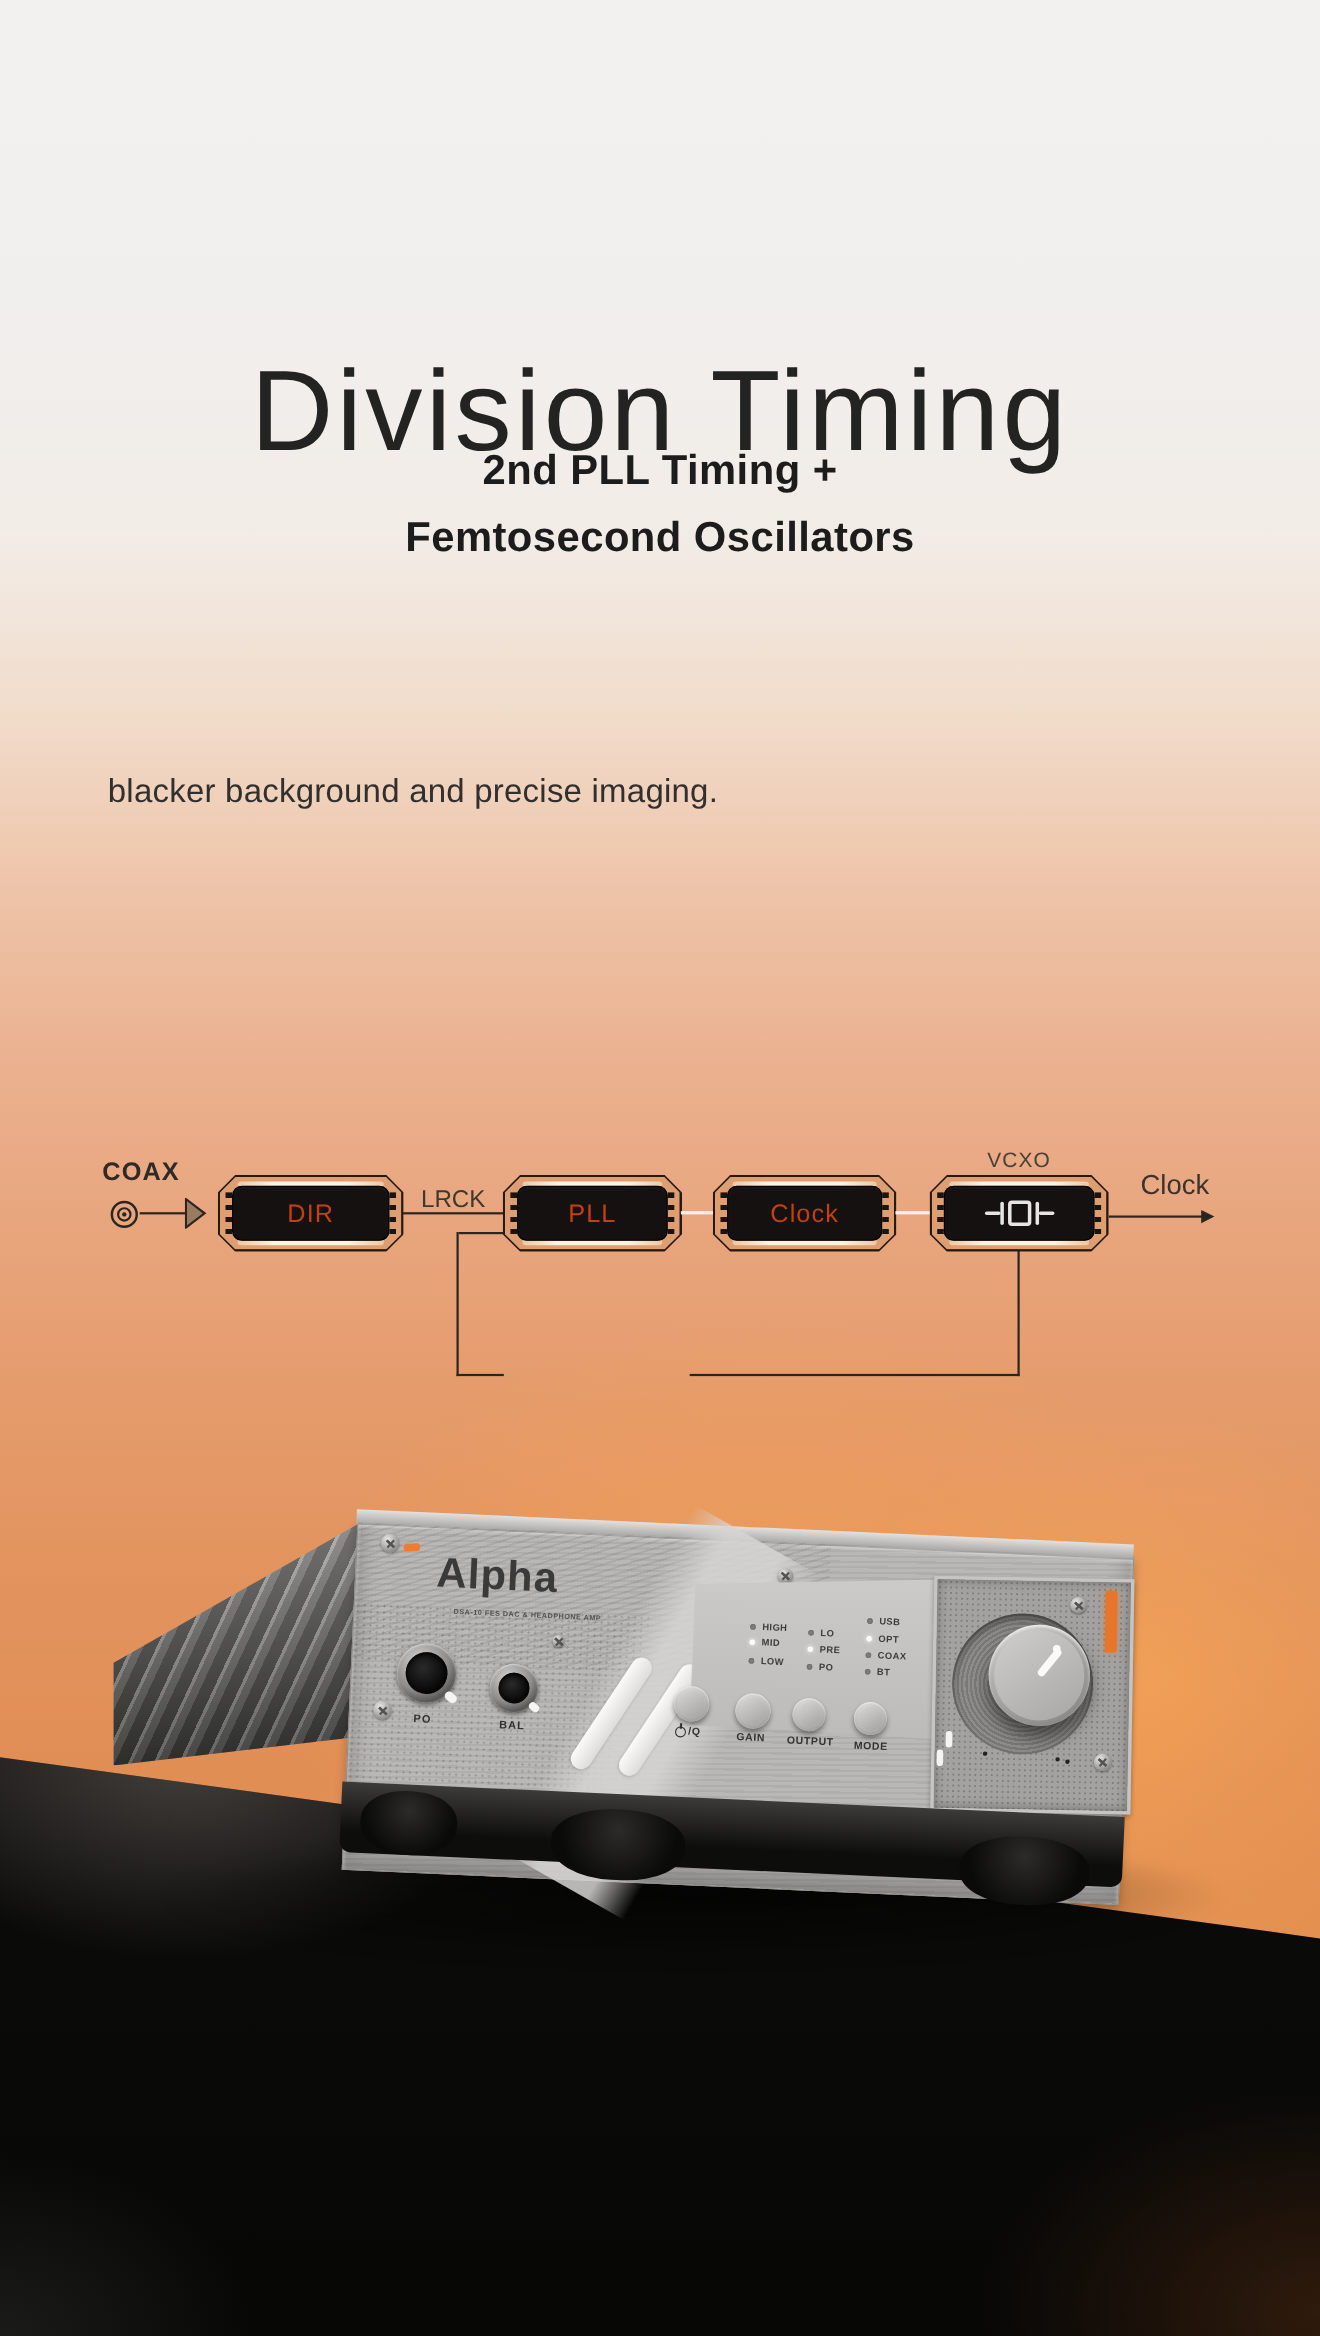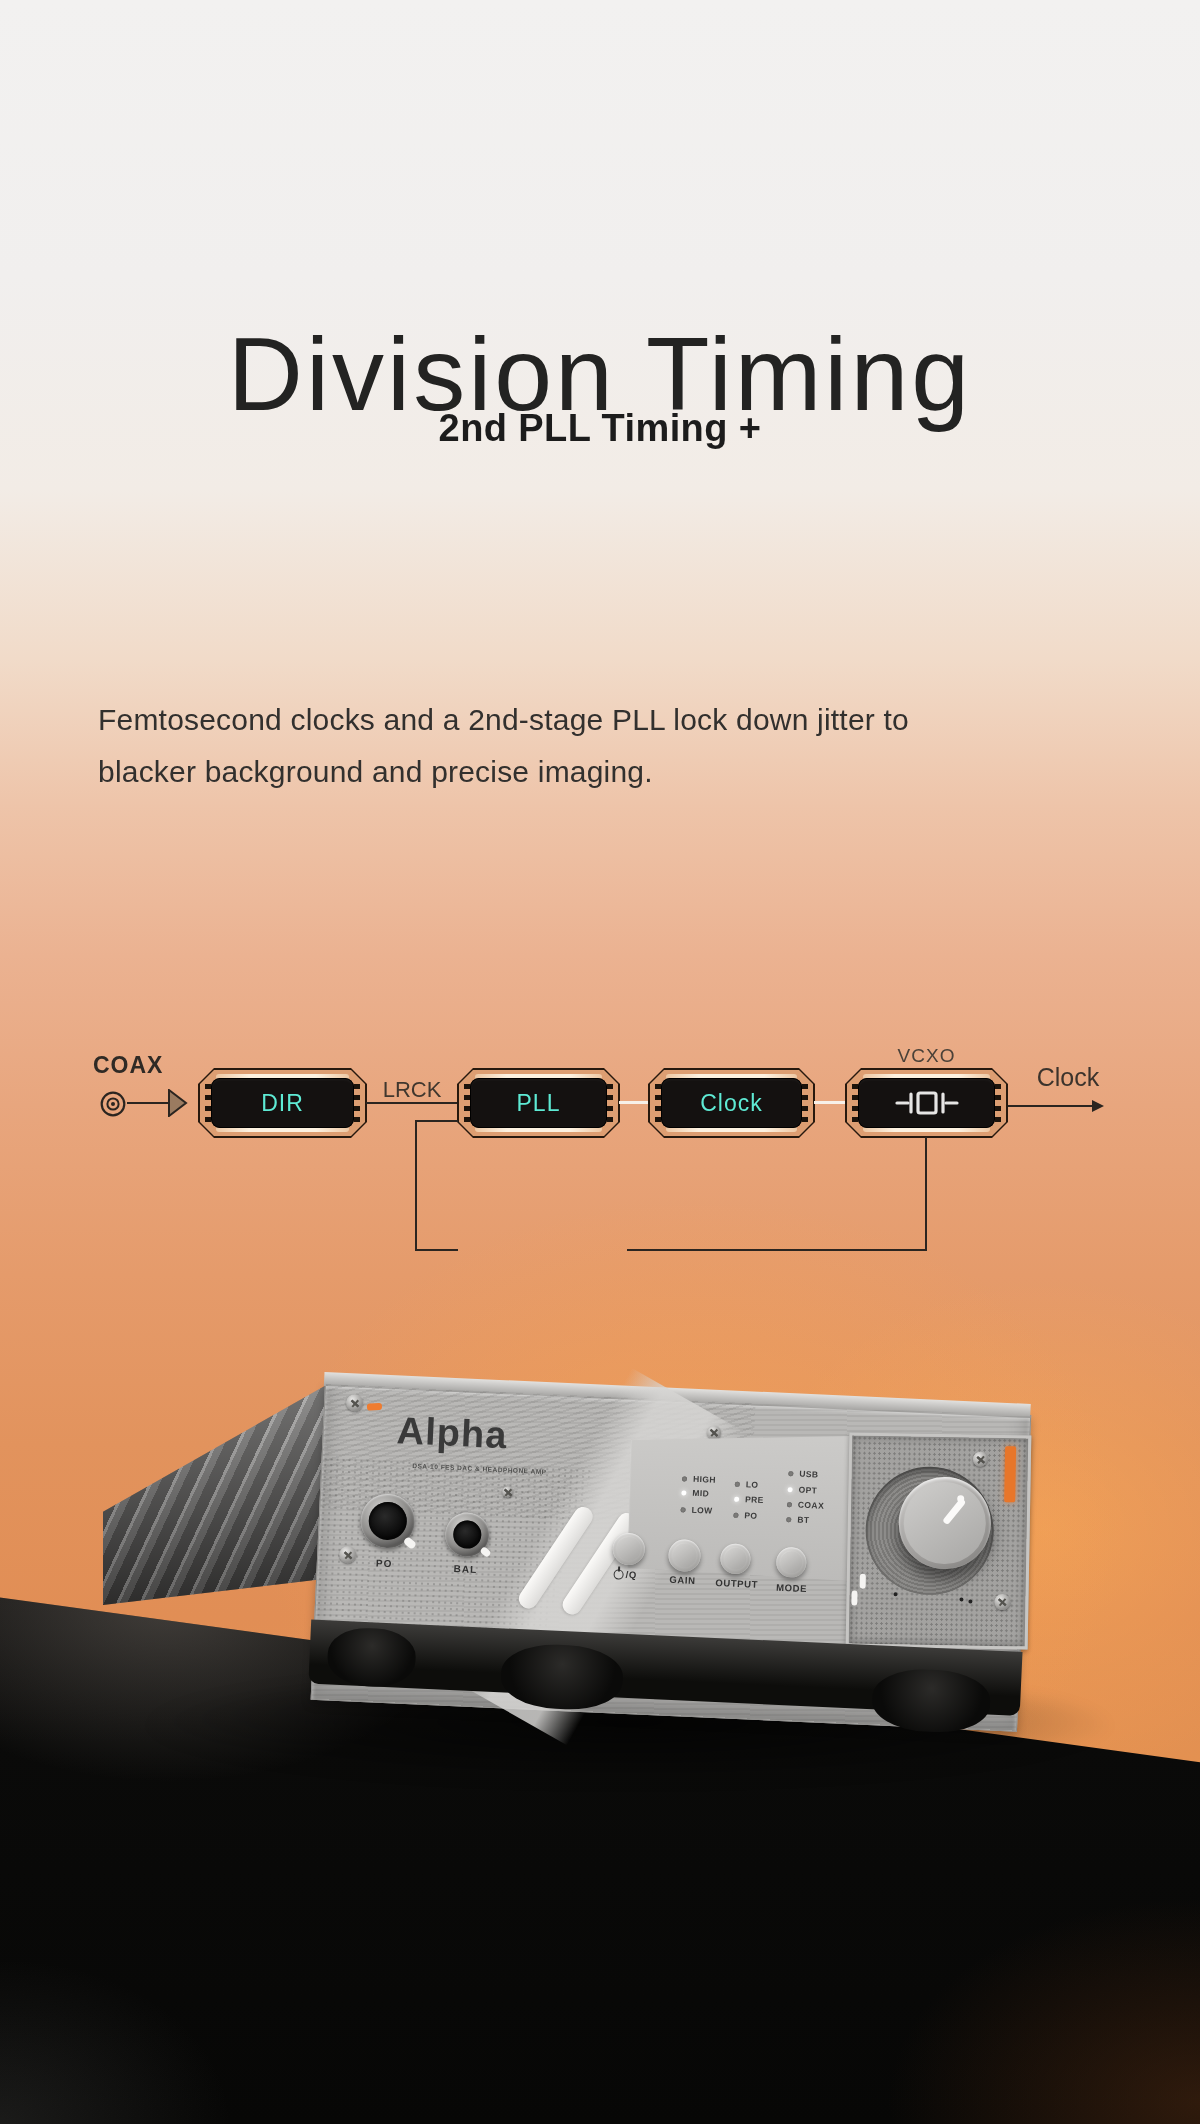--- a/index.html
+++ b/index.html
@@ -26,21 +26,21 @@
   .chip{position:absolute;background:#27190e;filter:drop-shadow(0 3px 7px rgba(90,45,10,.35));
         clip-path:polygon(16px 0,calc(100% - 16px) 0,100% 16px,100% calc(100% - 16px),calc(100% - 16px) 100%,16px 100%,0 calc(100% - 16px),0 16px);}
   .chip-frame{position:absolute;inset:2px;background:#dd9e72;
         clip-path:polygon(14px 0,calc(100% - 14px) 0,100% 14px,100% calc(100% - 14px),calc(100% - 14px) 100%,14px 100%,0 calc(100% - 14px),0 14px);}
   .hl{position:absolute;left:16px;right:16px;height:6px;border-radius:3px;
         background:linear-gradient(90deg,#eec8a4,#fdf2e1 25% 75%,#eec8a4);}
   .hl.t{top:4px}.hl.b{bottom:4px}
   .chip-core{position:absolute;left:13px;right:13px;top:10px;bottom:10px;background:#141110;border-radius:9px;
         box-shadow:inset 0 0 0 1px #000,inset 0 2px 3px rgba(255,255,255,.05);
         display:flex;align-items:center;justify-content:center;flex-direction:column;
-        color:#5eead4;font-size:23px;letter-spacing:1px;font-weight:500;}
+        color:#c2410c;font-size:23px;letter-spacing:1px;font-weight:500;}
   .pins{position:absolute;top:50%;transform:translateY(-50%);width:6px;height:38px;
         background:repeating-linear-gradient(180deg,#1c130b 0 5px,rgba(0,0,0,0) 5px 11px);}
   .pins.l{left:7px}.pins.r{right:7px}
   .arrowhead{position:absolute;width:0;height:0;border-top:6.5px solid transparent;
         border-bottom:6.5px solid transparent;border-left:12px solid #2b2520;}
   
   .desk{position:absolute;left:0;top:1580px;width:1200px;height:544px;
         clip-path:polygon(0 3.2%,100% 33.5%,100% 100%,0 100%);
         background:radial-gradient(500px 300px at 14% 4%,rgba(175,165,155,.30),rgba(0,0,0,0) 60%),
                    radial-gradient(420px 300px at 0% 100%,rgba(130,130,128,.16),rgba(0,0,0,0) 55%),
@@ -129,23 +129,23 @@
 </head>
 <body>
 
 <div class="page">
   <div class="bg-base"></div>
   <div class="bg-glow"></div>
 
   <h1 class="title">Division Timing</h1>
   <div class="subtitle">
     <div>2nd PLL Timing +</div>
+    <div>Femtosecond Oscillators</div>
   </div>
   <div class="body-copy">
-    <div>Femtosecond clocks and a 2nd-stage PLL lock down jitter to</div>
     <div>blacker background and precise imaging.</div>
   </div>
 
   <section class="diagram">
     <div class="dlabel" style="left:93px;top:1052px;font-size:23px;font-weight:800;color:#2f2a25;letter-spacing:1px;">COAX</div>
     <svg style="position:absolute;left:99px;top:1090px;" width="28" height="28" viewBox="0 0 28 28">
       <circle cx="14" cy="14" r="11.3" fill="none" stroke="#2b2520" stroke-width="2.2"></circle>
       <circle cx="14" cy="14" r="5.6" fill="none" stroke="#2b2520" stroke-width="2"></circle>
       <circle cx="14" cy="14" r="2" fill="#2b2520"></circle>
     </svg>

